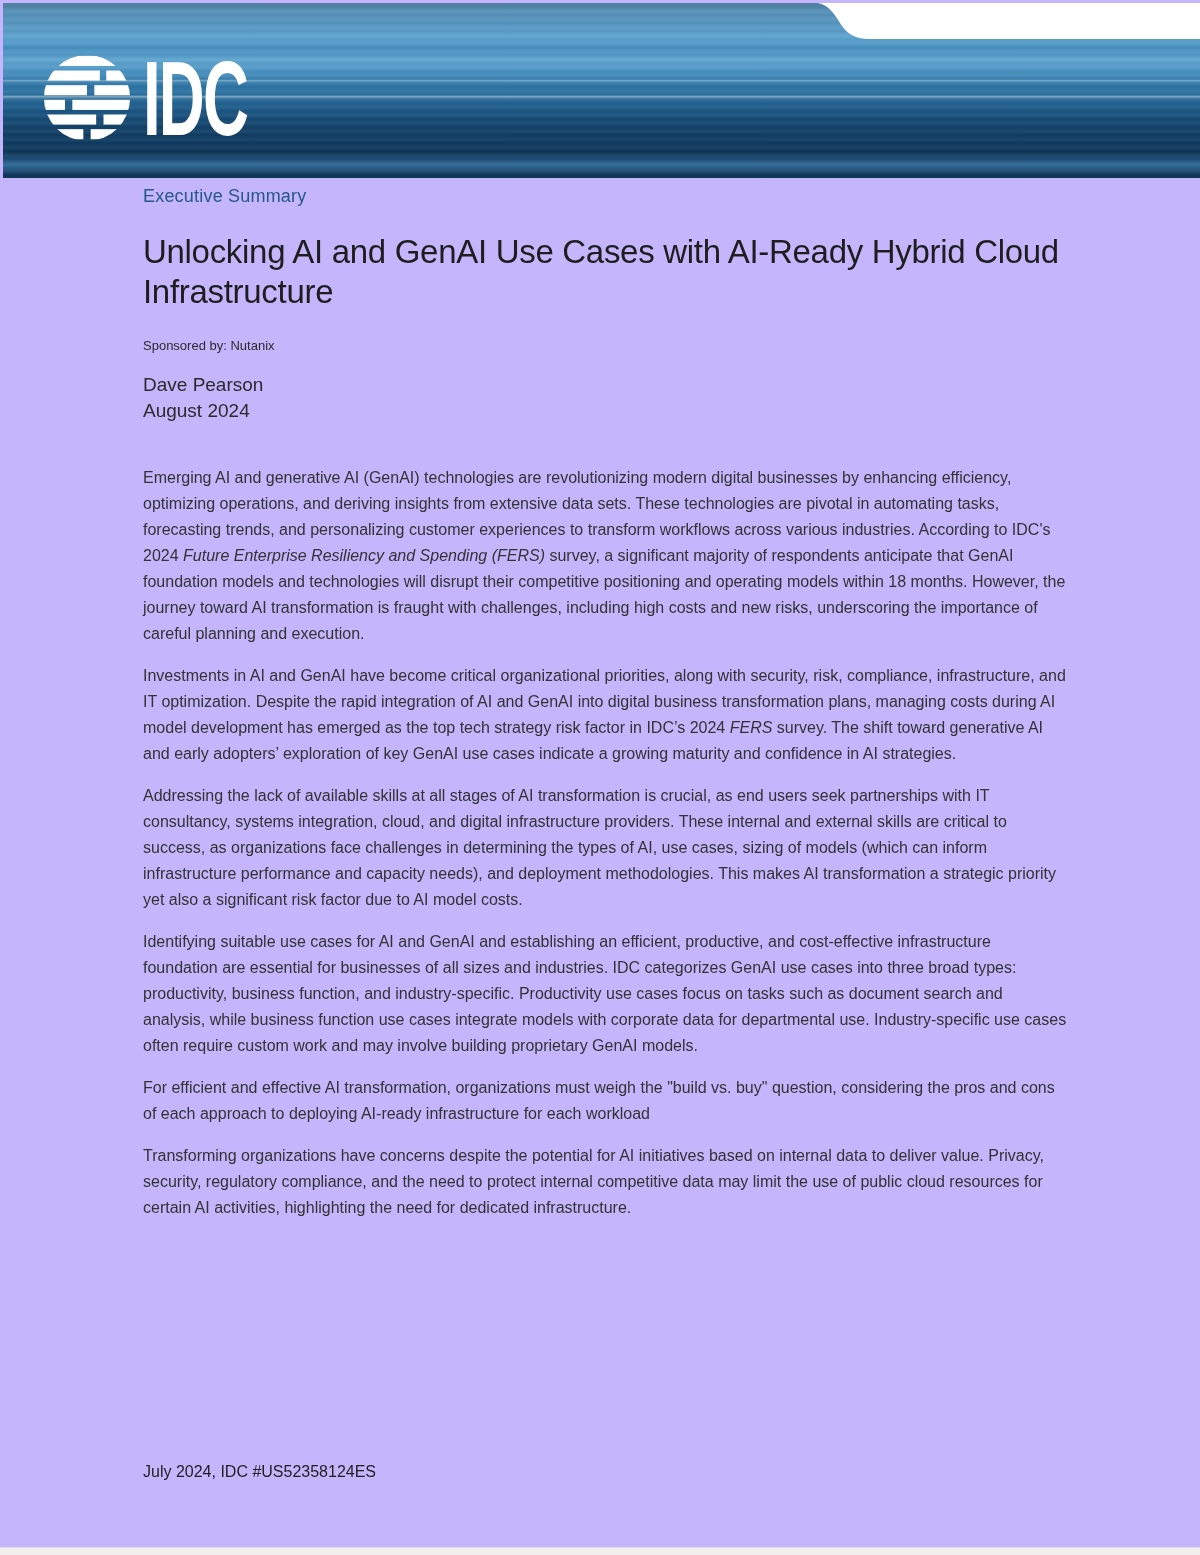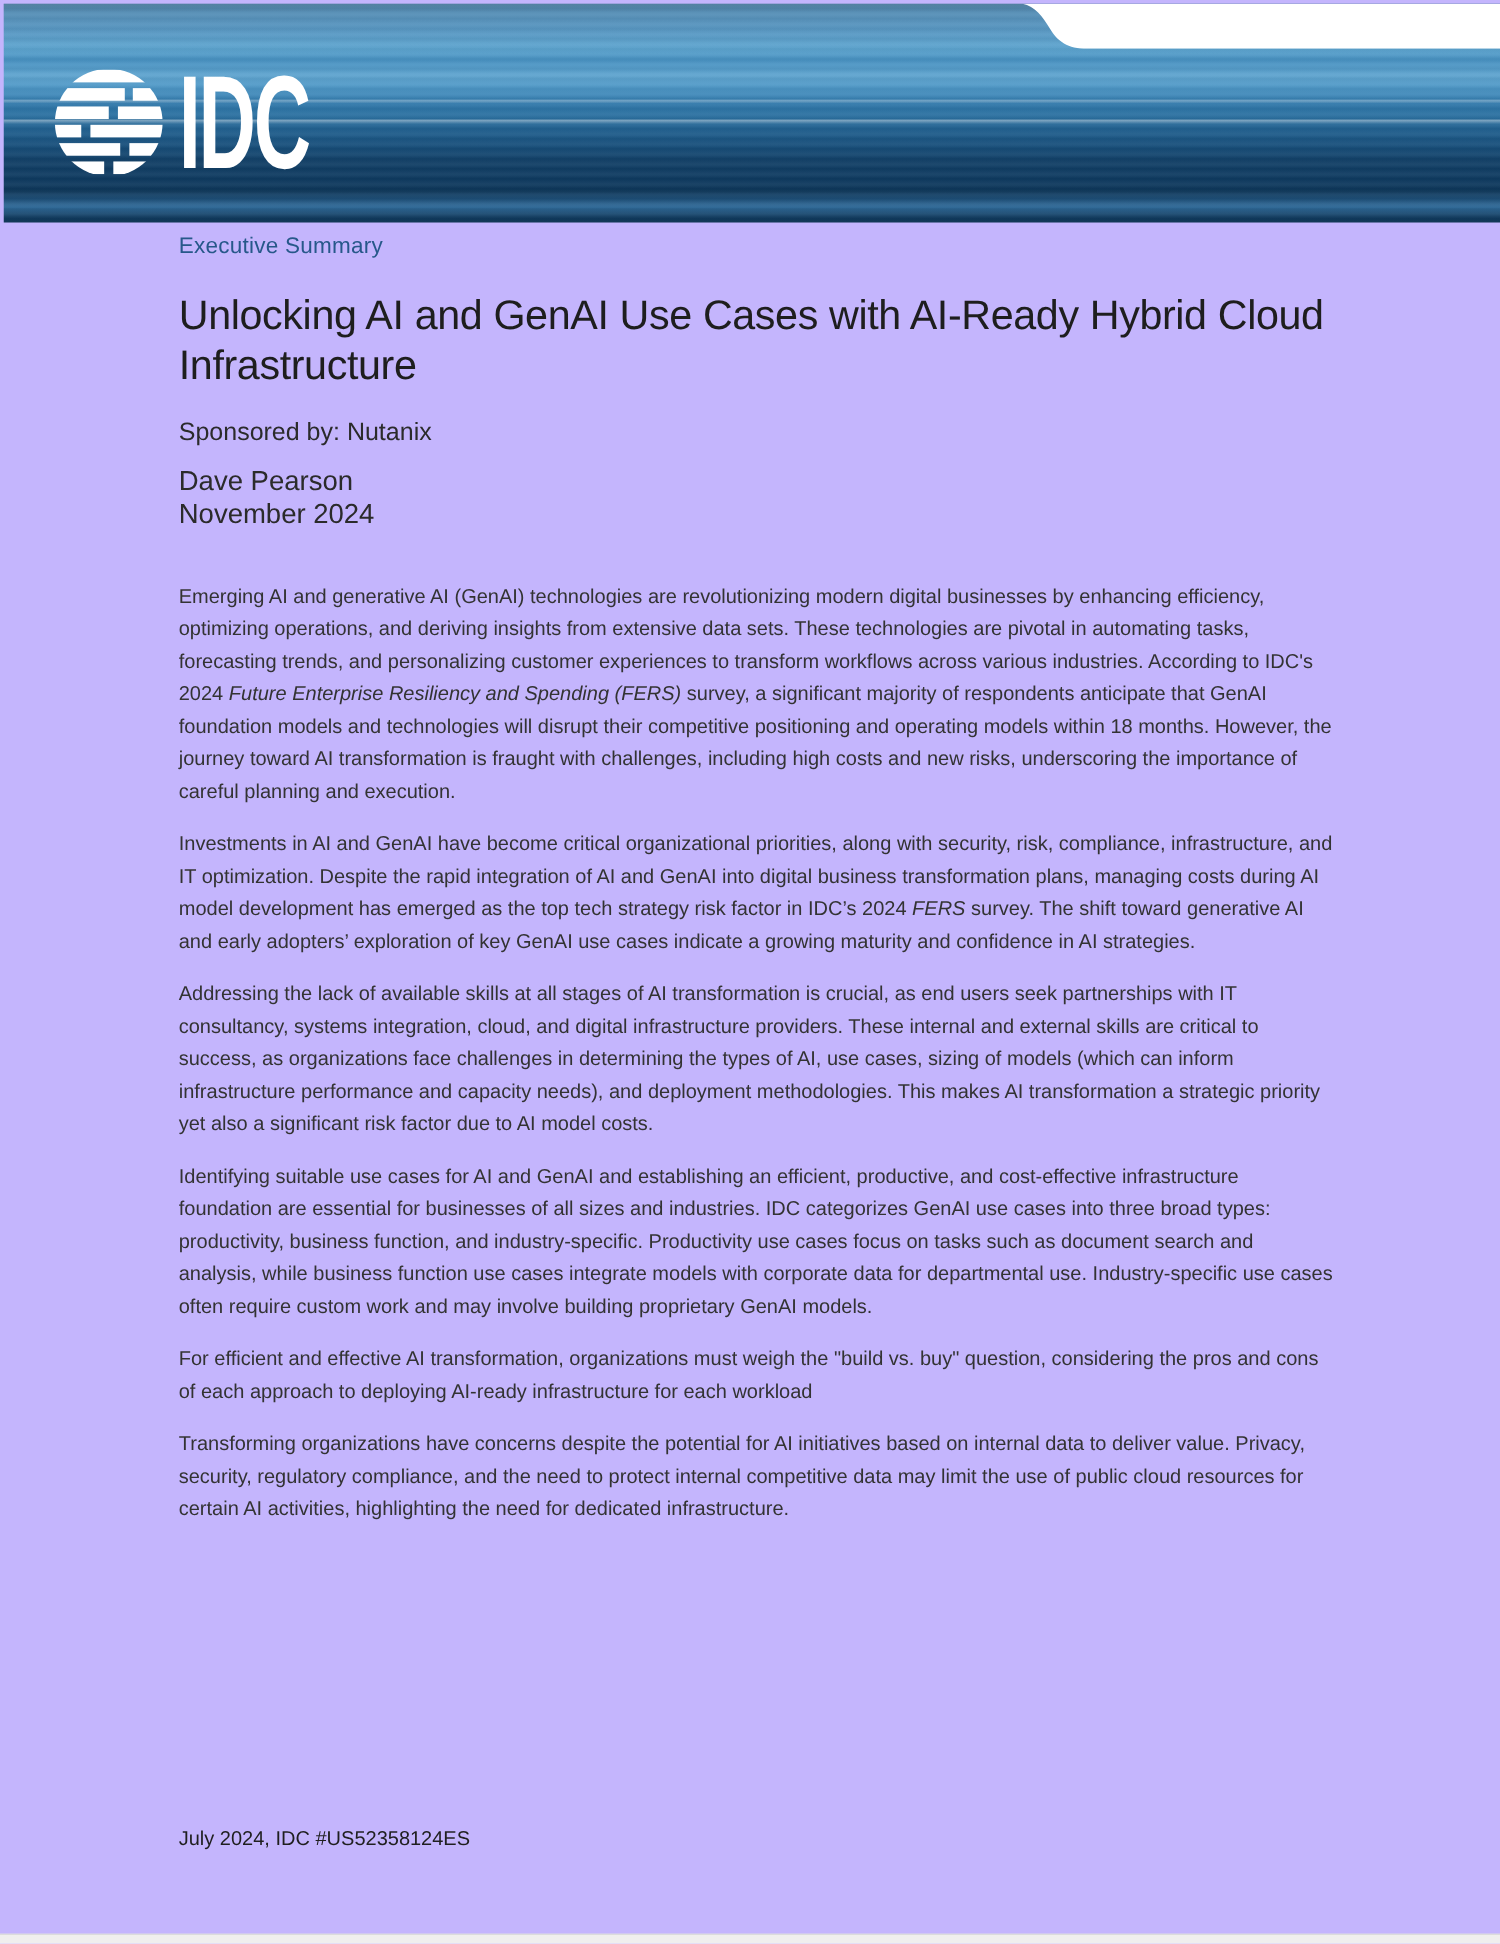--- a/index.html
+++ b/index.html
@@ -84,27 +84,27 @@
     margin: 22px 0 0 0;
     font-size: 33px;
     line-height: 40px;
     font-weight: 400;
     color: #1e1e1e;
     letter-spacing: -0.3px;
     max-width: 925px;
   }
   .sponsor {
     margin: 22px 0 0 0;
-    font-size: 20px;
+    font-size: 13px;
     line-height: 24px;
     color: #2b2b2b;
   }
   .byline {
     margin: 14px 0 0 0;
-    font-size: 22px;
+    font-size: 19px;
     line-height: 26px;
     color: #2b2b2b;
   }
   .paragraphs { margin-top: 41px; max-width: 925px; }
   .paragraphs p {
     margin: 0 0 16px 0;
     font-size: 16px;
     line-height: 26px;
     color: #333333;
   }
@@ -160,21 +160,21 @@
       <span class="logo-word">IDC</span>
     </div>
   </div>
 
   <div class="content">
     <h2 class="eyebrow">Executive Summary</h2>
     <h1 class="doc-title">Unlocking AI and GenAI Use Cases with AI-Ready Hybrid Cloud Infrastructure</h1>
     <p class="sponsor">Sponsored by: Nutanix</p>
     <div class="byline">
       <div>Dave Pearson</div>
-      <div>November 2024</div>
+      <div>August 2024</div>
     </div>
     <div class="paragraphs">
         <p><span>Emerging AI and generative AI (GenAI) technologies are revolutionizing modern digital businesses by enhancing efficiency, optimizing operations, and deriving insights from extensive data sets. These technologies are pivotal in automating tasks, forecasting trends, and personalizing customer experiences to transform workflows across various industries. According to IDC's 2024 </span><em>Future Enterprise Resiliency and Spending (FERS)</em><span> survey, a significant majority of respondents anticipate that GenAI foundation models and technologies will disrupt their competitive positioning and operating models within 18 months. However, the journey toward AI transformation is fraught with challenges, including high costs and new risks, underscoring the importance of careful planning and execution.</span></p>
         <p><span>Investments in AI and GenAI have become critical organizational priorities, along with security, risk, compliance, infrastructure, and IT optimization. Despite the rapid integration of AI and GenAI into digital business transformation plans, managing costs during AI model development has emerged as the top tech strategy risk factor in IDC’s 2024 </span><em>FERS</em><span> survey. The shift toward generative AI and early adopters’ exploration of key GenAI use cases indicate a growing maturity and confidence in AI strategies.</span></p>
         <p><span>Addressing the lack of available skills at all stages of AI transformation is crucial, as end users seek partnerships with IT consultancy, systems integration, cloud, and digital infrastructure providers. These internal and external skills are critical to success, as organizations face challenges in determining the types of AI, use cases, sizing of models (which can inform infrastructure performance and capacity needs), and deployment methodologies. This makes AI transformation a strategic priority yet also a significant risk factor due to AI model costs.</span></p>
         <p><span>Identifying suitable use cases for AI and GenAI and establishing an efficient, productive, and cost-effective infrastructure foundation are essential for businesses of all sizes and industries. IDC categorizes GenAI use cases into three broad types: productivity, business function, and industry-specific. Productivity use cases focus on tasks such as document search and analysis, while business function use cases integrate models with corporate data for departmental use. Industry-specific use cases often require custom work and may involve building proprietary GenAI models.</span></p>
         <p><span>For efficient and effective AI transformation, organizations must weigh the "build vs. buy" question, considering the pros and cons of each approach to deploying AI-ready infrastructure for each workload</span></p>
         <p><span>Transforming organizations have concerns despite the potential for AI initiatives based on internal data to deliver value. Privacy, security, regulatory compliance, and the need to protect internal competitive data may limit the use of public cloud resources for certain AI activities, highlighting the need for dedicated infrastructure.</span></p>
       </div>
   </div>

